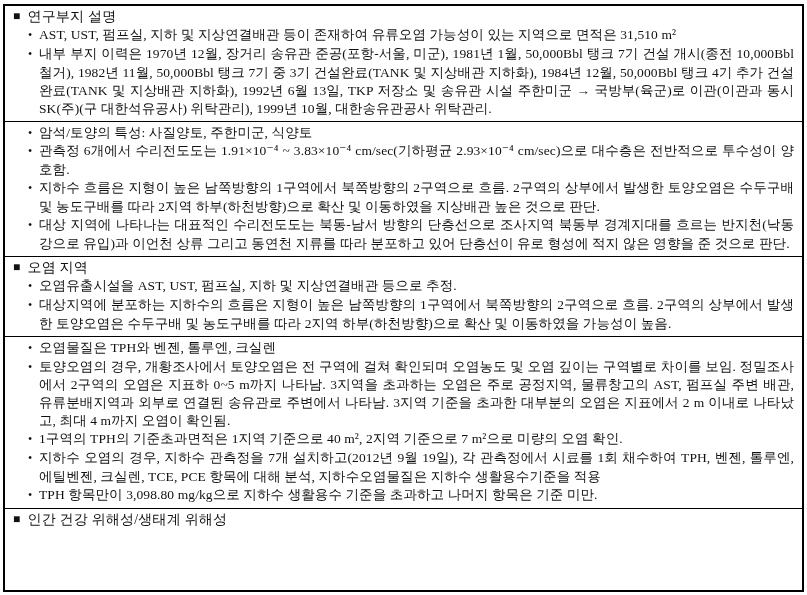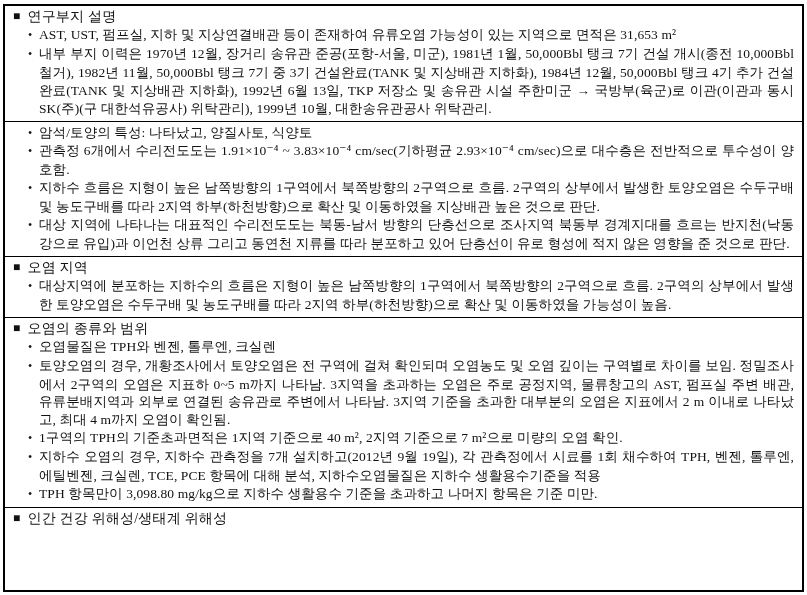--- a/index.html
+++ b/index.html
@@ -71,47 +71,45 @@
 </head>
 <body>
 
 <div class="doc-table">
 
   <section class="doc-section">
     <div class="sec-heading">
       <span class="sq-marker">■</span><span>연구부지 설명</span>
     </div>
     <ul class="bullet-list">
-      <li class="bullet-item"><span class="bullet-glyph">•</span><span>AST, UST, 펌프실, 지하 및 지상연결배관 등이 존재하여 유류오염 가능성이 있는 지역으로 면적은 31,653 m²</span></li>
+      <li class="bullet-item"><span class="bullet-glyph">•</span><span>AST, UST, 펌프실, 지하 및 지상연결배관 등이 존재하여 유류오염 가능성이 있는 지역으로 면적은 31,510 m²</span></li>
       <li class="bullet-item"><span class="bullet-glyph">•</span><span>내부 부지 이력은 1970년 12월, 장거리 송유관 준공(포항-서울, 미군), 1981년 1월, 50,000Bbl 탱크 7기 건설 개시(종전 10,000Bbl 철거), 1982년 11월, 50,000Bbl 탱크 7기 중 3기 건설완료(TANK 및 지상배관 지하화), 1984년 12월, 50,000Bbl 탱크 4기 추가 건설완료(TANK 및 지상배관 지하화), 1992년 6월 13일, TKP 저장소 및 송유관 시설 주한미군 → 국방부(육군)로 이관(이관과 동시 SK(주)(구 대한석유공사) 위탁관리), 1999년 10월, 대한송유관공사 위탁관리.</span></li>
     </ul>
   </section>
 
   <section class="doc-section">
     <ul class="bullet-list">
-      <li class="bullet-item"><span class="bullet-glyph">•</span><span>암석/토양의 특성: 나타났고, 양질사토, 식양토</span></li>
+      <li class="bullet-item"><span class="bullet-glyph">•</span><span>암석/토양의 특성: 사질양토, 주한미군, 식양토</span></li>
       <li class="bullet-item"><span class="bullet-glyph">•</span><span>관측정 6개에서 수리전도도는 1.91×10⁻⁴ ~ 3.83×10⁻⁴ cm/sec(기하평균 2.93×10⁻⁴ cm/sec)으로 대수층은 전반적으로 투수성이 양호함.</span></li>
       <li class="bullet-item"><span class="bullet-glyph">•</span><span>지하수 흐름은 지형이 높은 남쪽방향의 1구역에서 북쪽방향의 2구역으로 흐름. 2구역의 상부에서 발생한 토양오염은 수두구배 및 농도구배를 따라 2지역 하부(하천방향)으로 확산 및 이동하였을 지상배관 높은 것으로 판단.</span></li>
       <li class="bullet-item"><span class="bullet-glyph">•</span><span>대상 지역에 나타나는 대표적인 수리전도도는 북동-남서 방향의 단층선으로 조사지역 북동부 경계지대를 흐르는 반지천(낙동강으로 유입)과 이언천 상류 그리고 동연천 지류를 따라 분포하고 있어 단층선이 유로 형성에 적지 않은 영향을 준 것으로 판단.</span></li>
     </ul>
   </section>
 
   <section class="doc-section">
     <div class="sec-heading">
       <span class="sq-marker">■</span><span>오염 지역</span>
     </div>
     <ul class="bullet-list">
+      <li class="bullet-item"><span class="bullet-glyph">•</span><span>오염유출시설을 AST, UST, 펌프실, 지하 및 지상연결배관 등으로 추정.</span></li>
       <li class="bullet-item"><span class="bullet-glyph">•</span><span>대상지역에 분포하는 지하수의 흐름은 지형이 높은 남쪽방향의 1구역에서 북쪽방향의 2구역으로 흐름. 2구역의 상부에서 발생한 토양오염은 수두구배 및 농도구배를 따라 2지역 하부(하천방향)으로 확산 및 이동하였을 가능성이 높음.</span></li>
     </ul>
   </section>
 
   <section class="doc-section">
-    <div class="sec-heading">
-      <span class="sq-marker">■</span><span>오염의 종류와 범위</span>
-    </div>
     <ul class="bullet-list">
       <li class="bullet-item"><span class="bullet-glyph">•</span><span>오염물질은 TPH와 벤젠, 톨루엔, 크실렌</span></li>
       <li class="bullet-item"><span class="bullet-glyph">•</span><span>토양오염의 경우, 개황조사에서 토양오염은 전 구역에 걸쳐 확인되며 오염농도 및 오염 깊이는 구역별로 차이를 보임. 정밀조사에서 2구역의 오염은 지표하 0~5 m까지 나타남. 3지역을 초과하는 오염은 주로 공정지역, 물류창고의 AST, 펌프실 주변 배관, 유류분배지역과 외부로 연결된 송유관로 주변에서 나타남. 3지역 기준을 초과한 대부분의 오염은 지표에서 2 m 이내로 나타났고, 최대 4 m까지 오염이 확인됨.</span></li>
       <li class="bullet-item"><span class="bullet-glyph">•</span><span>1구역의 TPH의 기준초과면적은 1지역 기준으로 40 m², 2지역 기준으로 7 m²으로 미량의 오염 확인.</span></li>
       <li class="bullet-item"><span class="bullet-glyph">•</span><span>지하수 오염의 경우, 지하수 관측정을 7개 설치하고(2012년 9월 19일), 각 관측정에서 시료를 1회 채수하여 TPH, 벤젠, 톨루엔, 에틸벤젠, 크실렌, TCE, PCE 항목에 대해 분석, 지하수오염물질은 지하수 생활용수기준을 적용</span></li>
       <li class="bullet-item"><span class="bullet-glyph">•</span><span>TPH 항목만이 3,098.80 mg/kg으로 지하수 생활용수 기준을 초과하고 나머지 항목은 기준 미만.</span></li>
     </ul>
   </section>
 
   <section class="doc-section">

